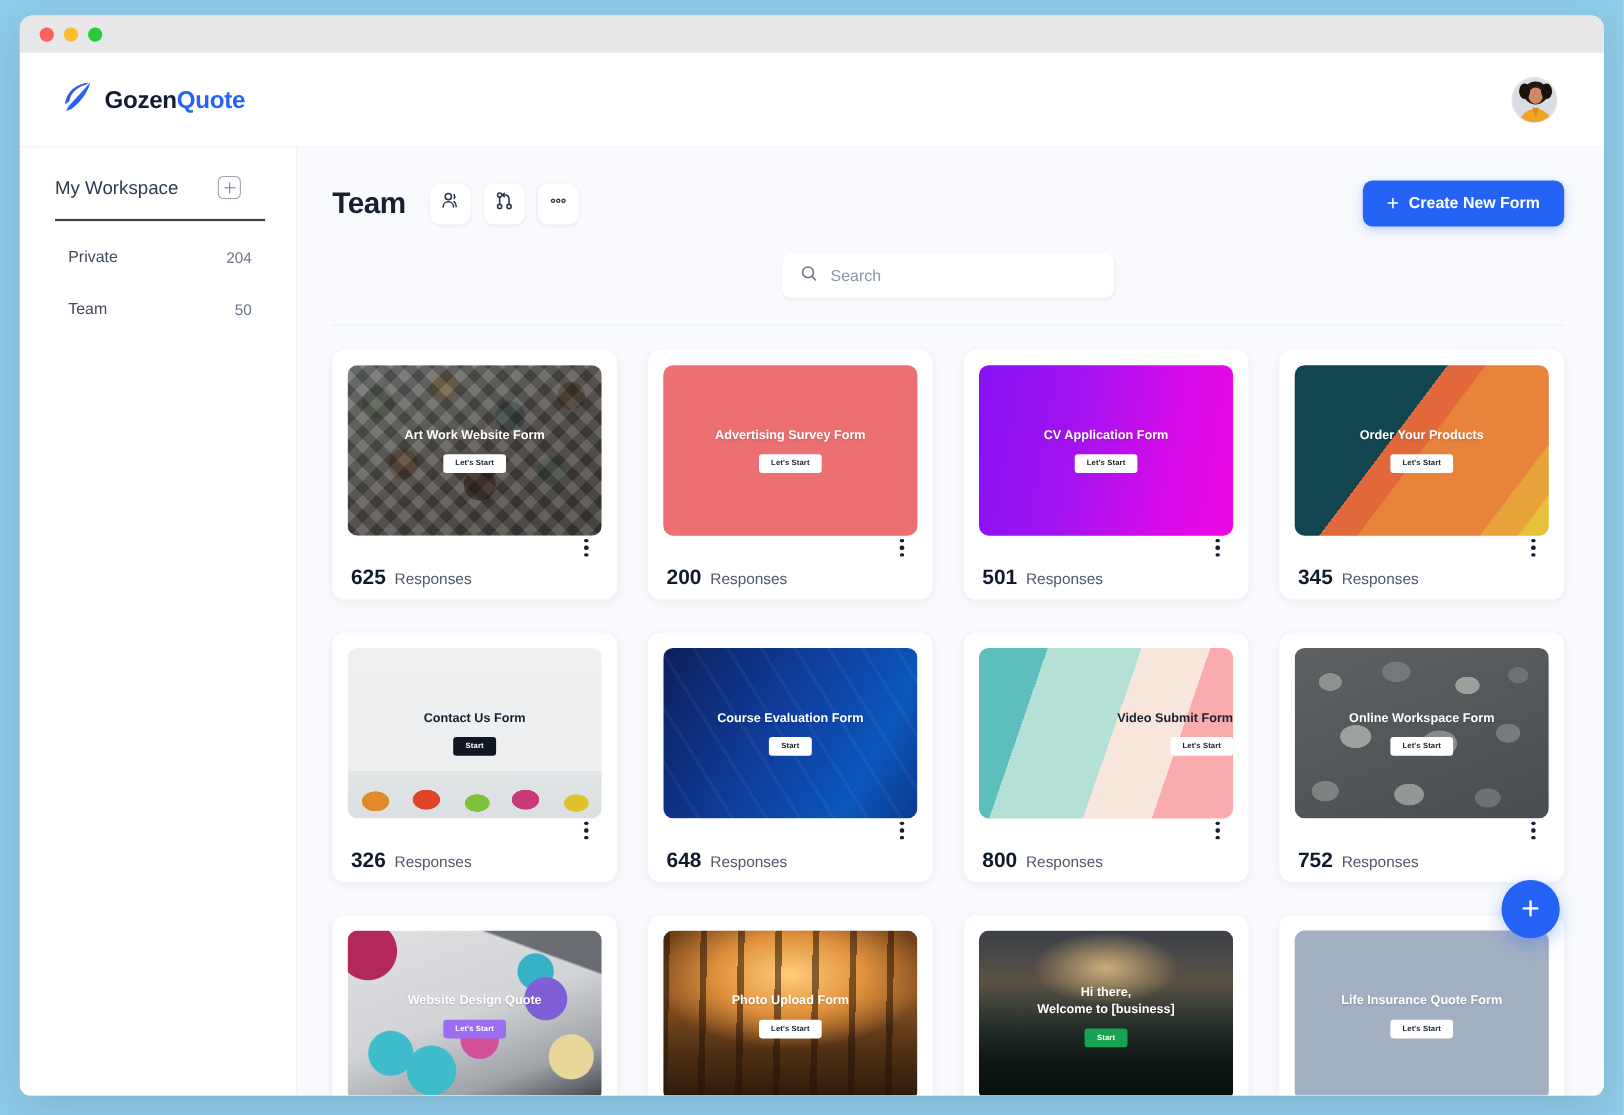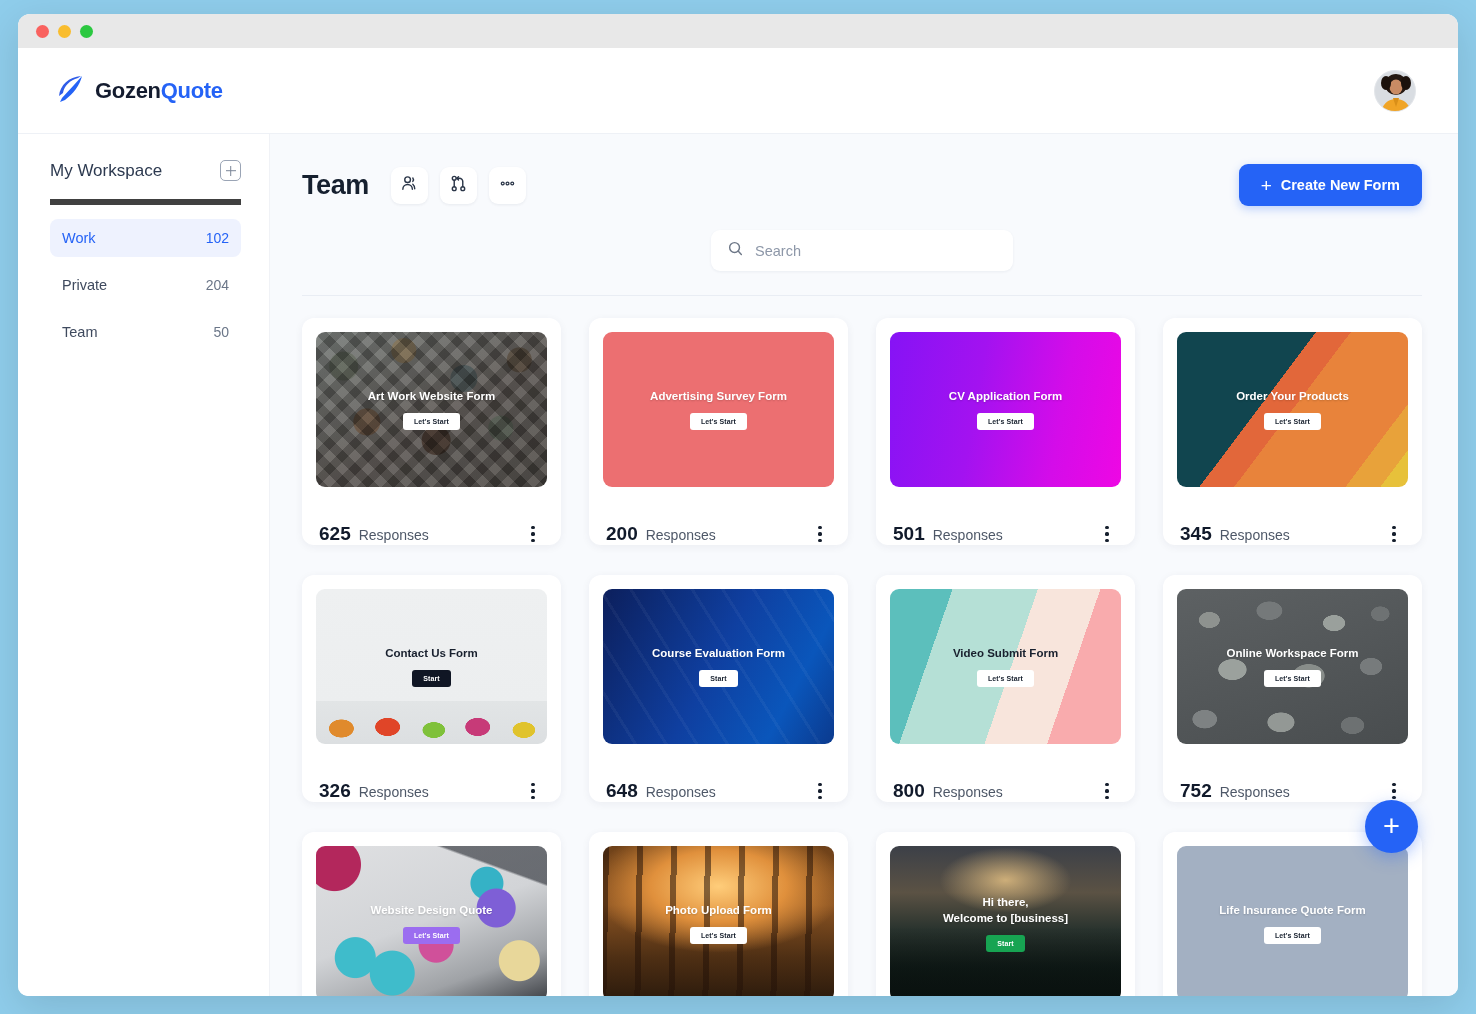--- a/index.html
+++ b/index.html
@@ -55,23 +55,23 @@
   
   .body-row { display: flex; height: calc(982px - 34px - 86px); }
 
   .sidebar {
     width: 252px; flex: 0 0 252px;
     background: #ffffff;
     padding: 26px 28px 0 32px;
     border-right: 1px solid #f0f2f6;
   }
   .ws-row {
-    display: flex; align-items: center; justify-content: space-between;
+    display: flex; align-items: center; justify-content: flex-start;
     padding-bottom: 18px;
-    border-bottom: 6px solid #404040;
+    border-bottom: 2px solid #404040;
     gap: 36px;
   }
   .ws-title { font-size: 17px; color: #2d3a50; }
   .ws-add {
     width: 21px; height: 21px; border: 1.4px solid #9aa4b5;
     border-radius: 5px; position: relative; cursor: pointer;
   }
   .ws-add::before, .ws-add::after {
     content: ""; position: absolute; background: #7b8698;
     left: 50%; top: 50%; transform: translate(-50%,-50%);
@@ -176,21 +176,21 @@
     font-size: 7px; font-weight: bold; color: #17202e;
     background: #ffffff; padding: 5px 11px; border-radius: 3px;
     z-index: 3; position: relative; cursor: pointer;
     letter-spacing: .1px;
   }
   .thumb-btn.dark { background: #101624; color: #ffffff; }
   .thumb-btn.purple { background: #9b6df0; color: #ffffff; }
   .thumb-btn.green { background: #17a452; color: #ffffff; }
 
   .card-foot {
-    display: flex; align-items: flex-end; justify-content: space-between;
+    display: flex; align-items: flex-start; justify-content: space-between;
     height: 58px; padding: 0 3px;
   }
   .resp { display: flex; align-items: baseline; gap: 8px; }
   .resp-num { font-size: 19px; font-weight: bold; color: #111a2b; }
   .resp-label { font-size: 14px; color: #4e5868; margin-top: 31px; }
   .kebab {
     width: 22px; height: 22px; display: flex; flex-direction: column;
     align-items: center; justify-content: center; gap: 3px; cursor: pointer;
   }
   .kebab i { width: 3.2px; height: 3.2px; border-radius: 50%; background: #161f2e; display: block; }
@@ -244,20 +244,21 @@
     background:
       repeating-linear-gradient(58deg, rgba(255,255,255,.045) 0 3px, transparent 3px 26px),
       linear-gradient(118deg,#0c1f5c 0%, #0f3fa0 48%, #0a56bb 78%, #0b3a8e 100%);
   }
   .bg-video {
     background: linear-gradient(109deg,
       #5cbfbc 0%, #5cbfbc 22%,
       #b5e0d6 22%, #b5e0d6 52%,
       #f8e5dc 52%, #f8e5dc 74%,
       #f9abad 74%, #f9abad 100%);
+    align-items: flex-end;
   }
   .bg-pebble {
     background:
       radial-gradient(ellipse 17px 13px at 14% 20%, #8e928f 60%, transparent 63%),
       radial-gradient(ellipse 21px 15px at 40% 14%, #75797a 60%, transparent 63%),
       radial-gradient(ellipse 18px 13px at 68% 22%, #9aa09c 60%, transparent 63%),
       radial-gradient(ellipse 15px 12px at 88% 16%, #6e7273 60%, transparent 63%),
       radial-gradient(ellipse 23px 17px at 24% 52%, #9ba19d 60%, transparent 63%),
       radial-gradient(ellipse 26px 19px at 57% 56%, #888d8a 60%, transparent 63%),
       radial-gradient(ellipse 18px 14px at 84% 50%, #777b7c 60%, transparent 63%),
@@ -329,24 +330,20 @@
   </div>
 
   <div class="body-row">
 
     <div class="sidebar">
       <div class="ws-row">
         <span class="ws-title">My Workspace</span>
         <span class="ws-add"></span>
       </div>
       <div class="nav">
-        <div class="nav-item active">
-          <span>Work</span>
-          <span class="count">102</span>
-        </div>
         <div class="nav-item">
           <span>Private</span>
           <span class="count">204</span>
         </div>
         <div class="nav-item">
           <span>Team</span>
           <span class="count">50</span>
         </div>
       </div>
     </div>

